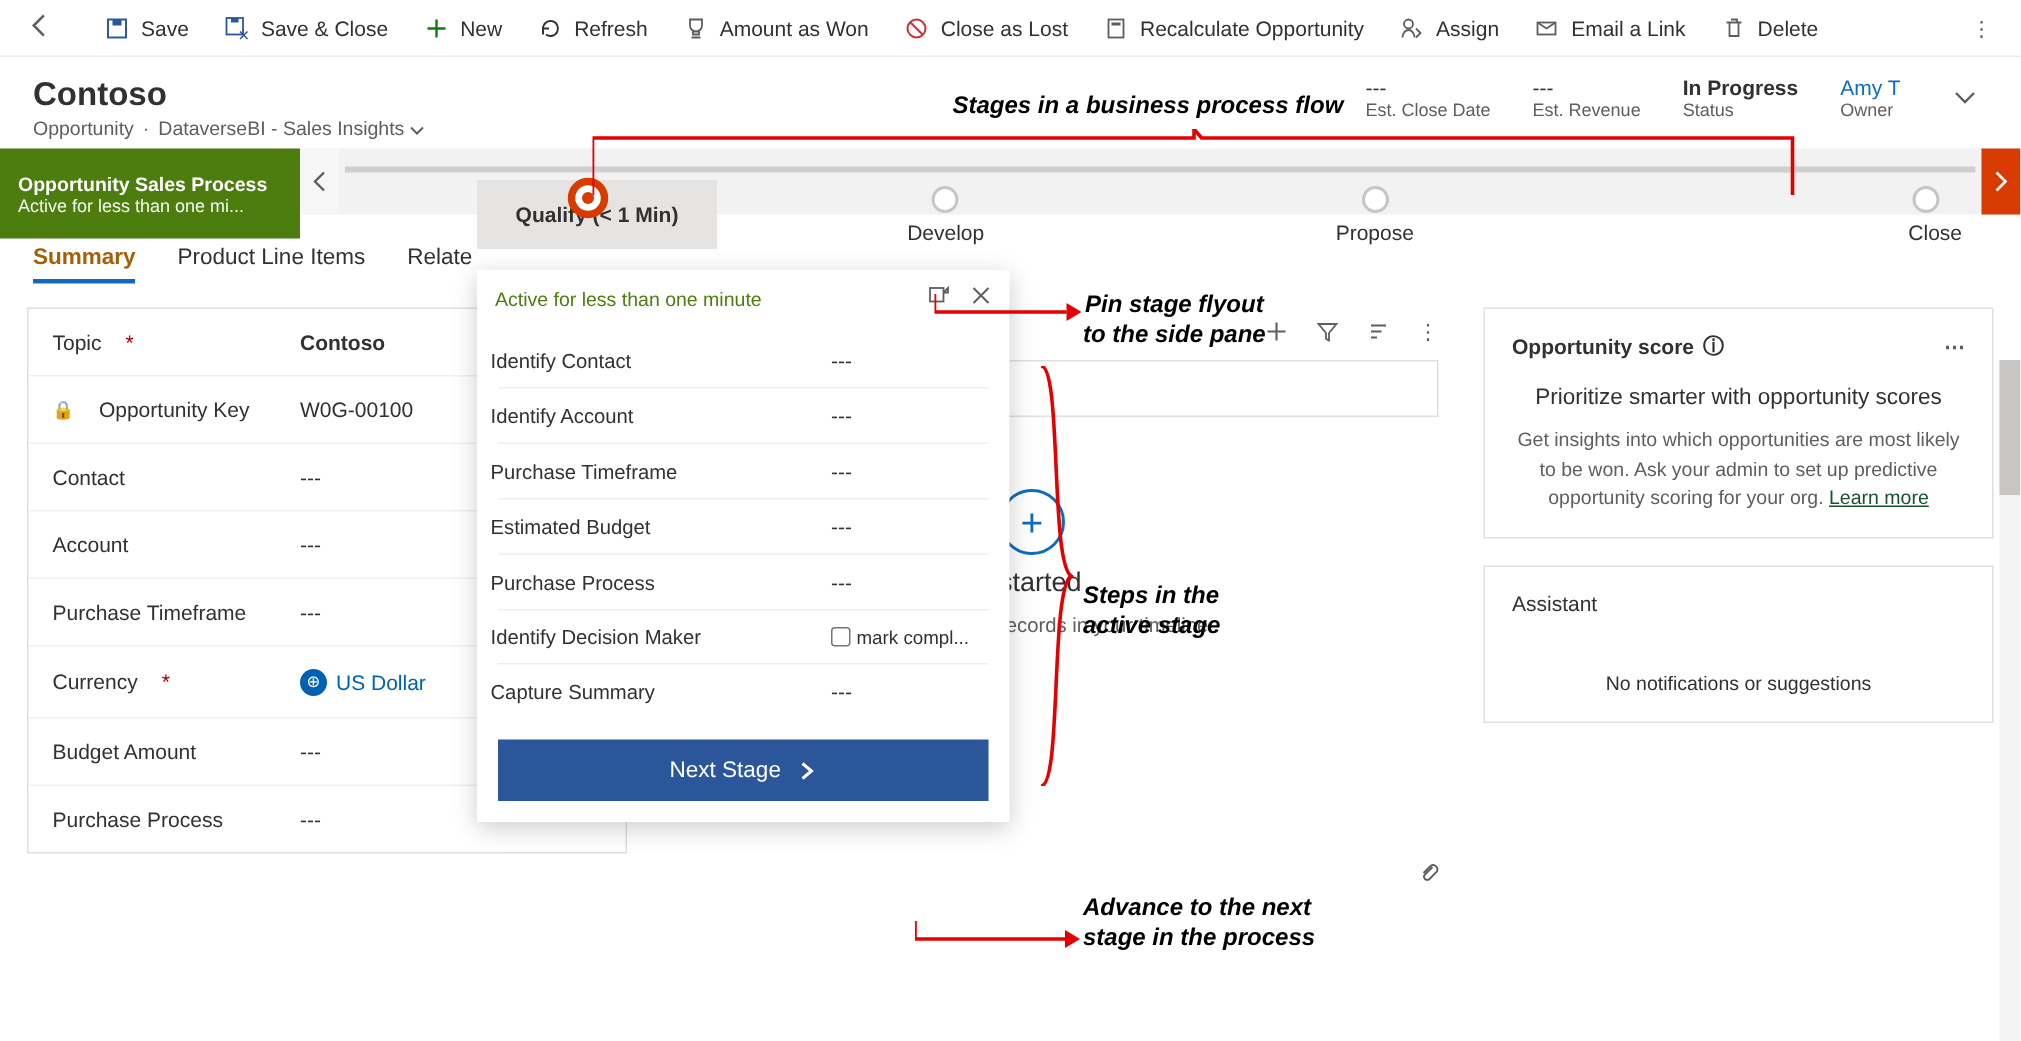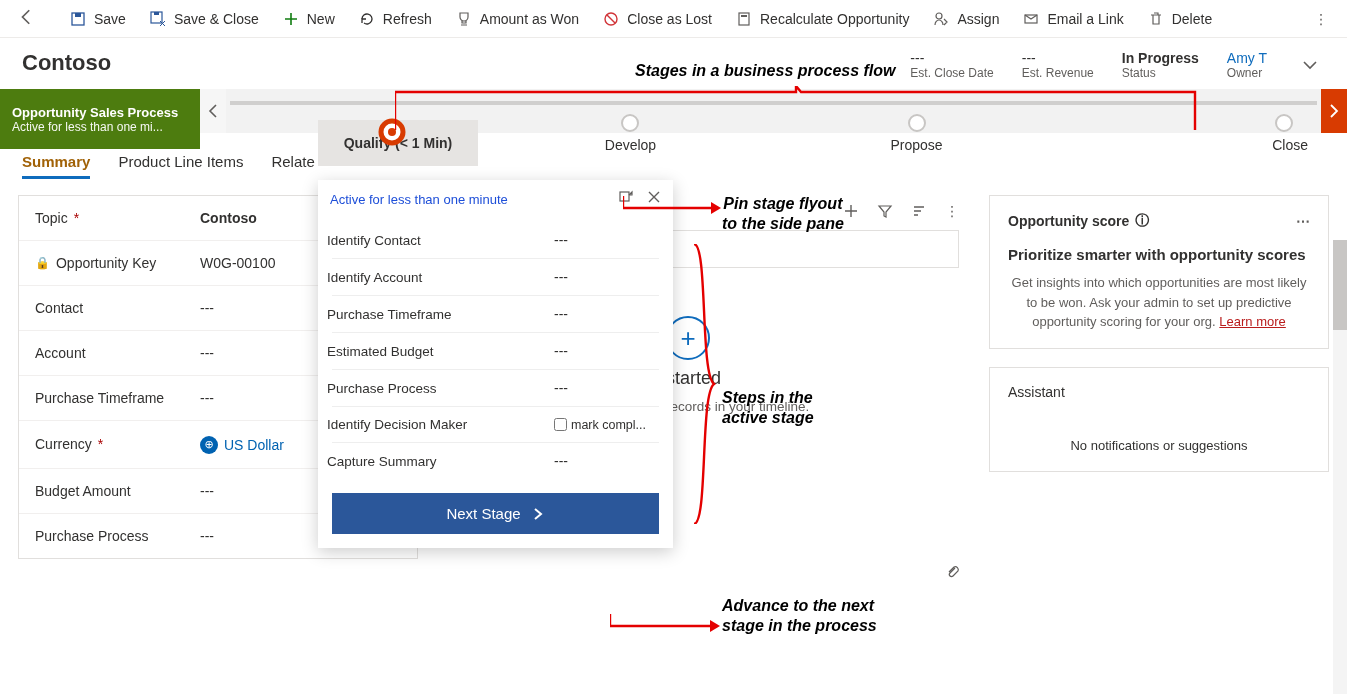--- a/index.html
+++ b/index.html
@@ -53,48 +53,48 @@
   
   
   .body { display:flex; padding: 12px 18px 0 18px; gap:18px; }
   .col { }
   .col.left{ width:400px;}
   .col.mid { flex:1; }
   .col.right{ width:340px;}
   .card { border:1px solid #e1dfdd; background:#fff; }
   .form-row { display:flex; align-items:center; padding:14px 16px; border-top:1px solid #f1efee;}
   .form-row:first-child{border-top:none;}
-  .form-row .flabel{ width:165px; color:#323130; font-size:14px; display:flex; align-items:center; gap:6px;}
+  .form-row .flabel{ width:165px; color:#323130; font-size:14px; display:flex; align-items:center; gap:16px;}
   .form-row .fval{ color:#323130; font-size:14px;}
   .req { color:#a80000; }
   .lock-ico { color:#605e5c; font-size:12px;}
   .usd { color:#0062b1; display:inline-flex; align-items:center; gap:6px; font-weight:500;}
   .usd-ico { width:18px; height:18px; border-radius:50%; background:#0062b1; color:#fff; display:inline-flex; align-items:center; justify-content:center; font-size:11px;}
 
   
   .flyout { position:absolute; left:318px; top:180px; width:355px; background:#fff; box-shadow:0 4px 16px rgba(0,0,0,.2); z-index:10; }
-  .fly-hdr { display:flex; align-items:center; padding:10px 12px; color:#1d4ed8; font-size:13px;}
+  .fly-hdr { display:flex; align-items:center; padding:10px 12px; color:#4d7c0f; font-size:13px;}
   .fly-hdr .sp{ margin-left:auto; display:flex; gap:14px;}
   .fly-hdr .ic{ cursor:pointer; color:#605e5c;}
   .fly-body { max-height:330px; overflow-y:auto; padding:4px 0 0 0;}
   .fly-row { display:flex; align-items:center; padding:10px 9px; }
   .fly-row .rlabel{ flex:1; font-size:13.5px; color:#323130;}
   .fly-row .rval{ width:110px; color:#323130;}
   .fly-sep{ border-top:1px solid #eee; margin:0 14px;}
   .fly-chk{ font-size:12.5px; display:flex; align-items:center; gap:4px; color:#323130;}
   .fly-chk input{margin:0;}
   .next-btn { margin:14px; background:#2b579a; color:#fff; text-align:center; padding:12px 0; font-size:15px; cursor:pointer; display:flex; align-items:center; justify-content:center; gap:10px;}
 
   
   .rcard { border:1px solid #e1dfdd; padding:16px 18px; margin-bottom:18px;}
   .rcard .rh{ display:flex; align-items:center; font-weight:600; font-size:14px;}
   .rh .more{ margin-left:auto; color:#605e5c; cursor:pointer;}
-  .rcard h4{ font-weight:700; font-size:15px; margin:16px 0 10px;}
+  .rcard h4{ text-align:center; font-weight:400; font-size:15px; margin:16px 0 10px;}
   .rcard p{ text-align:center; font-size:13px; color:#605e5c; margin:0; line-height:1.5;}
-  .rcard a{ color:#b91c1c; text-decoration:underline;}
+  .rcard a{ color:#14532d; text-decoration:underline;}
   .assist{ font-weight:400; font-size:14px;}
 
   
   .mid-toolbar{ display:flex; justify-content:flex-end; gap:18px; padding:8px 12px;}
   .mid-toolbar span{ cursor:pointer; color:#605e5c;}
   .mid-box{ border:1px solid #e1dfdd; height:38px; margin:0 12px; position:relative;}
   .attach-ico{ position:absolute; right:10px; bottom:-24px; color:#605e5c;}
   .mid-plus{ width:44px;height:44px;border:2.5px solid #0f6cbd;border-radius:50%;display:flex;align-items:center;justify-content:center;font-size:26px;color:#0f6cbd; margin:48px 0 8px 0; cursor:pointer;}
   .mid-area{ padding-left:4px;}
   .mid-t{ font-size:18px; margin:8px 0 10px 0;}
@@ -207,20 +207,27 @@
           </svg>
         </span>
     <span>Delete</span>
   </span>
   <span class="overflow-dots">⋮</span>
 </div>
 
 <div class="hdr">
   <div>
     <div class="hdr-title">Contoso</div>
+    <div class="hdr-sub">
+      <span>Opportunity</span>
+      <span>·</span>
+      <span><span>DataverseBI - Sales Insights</span> <svg width="10" height="10" style="vertical-align:middle">
+              <path d="M1 3l4 4 4-4" stroke="#605e5c" fill="none" stroke-width="1.3"></path>
+            </svg></span>
+    </div>
   </div>
   <div class="hdr-right">
     <div class="hdr-field">
       <span class="val">---</span>
       <span class="lbl">Est. Close Date</span>
     </div>
     <div class="hdr-field">
       <span class="val">---</span>
       <span class="lbl">Est. Revenue</span>
     </div>

